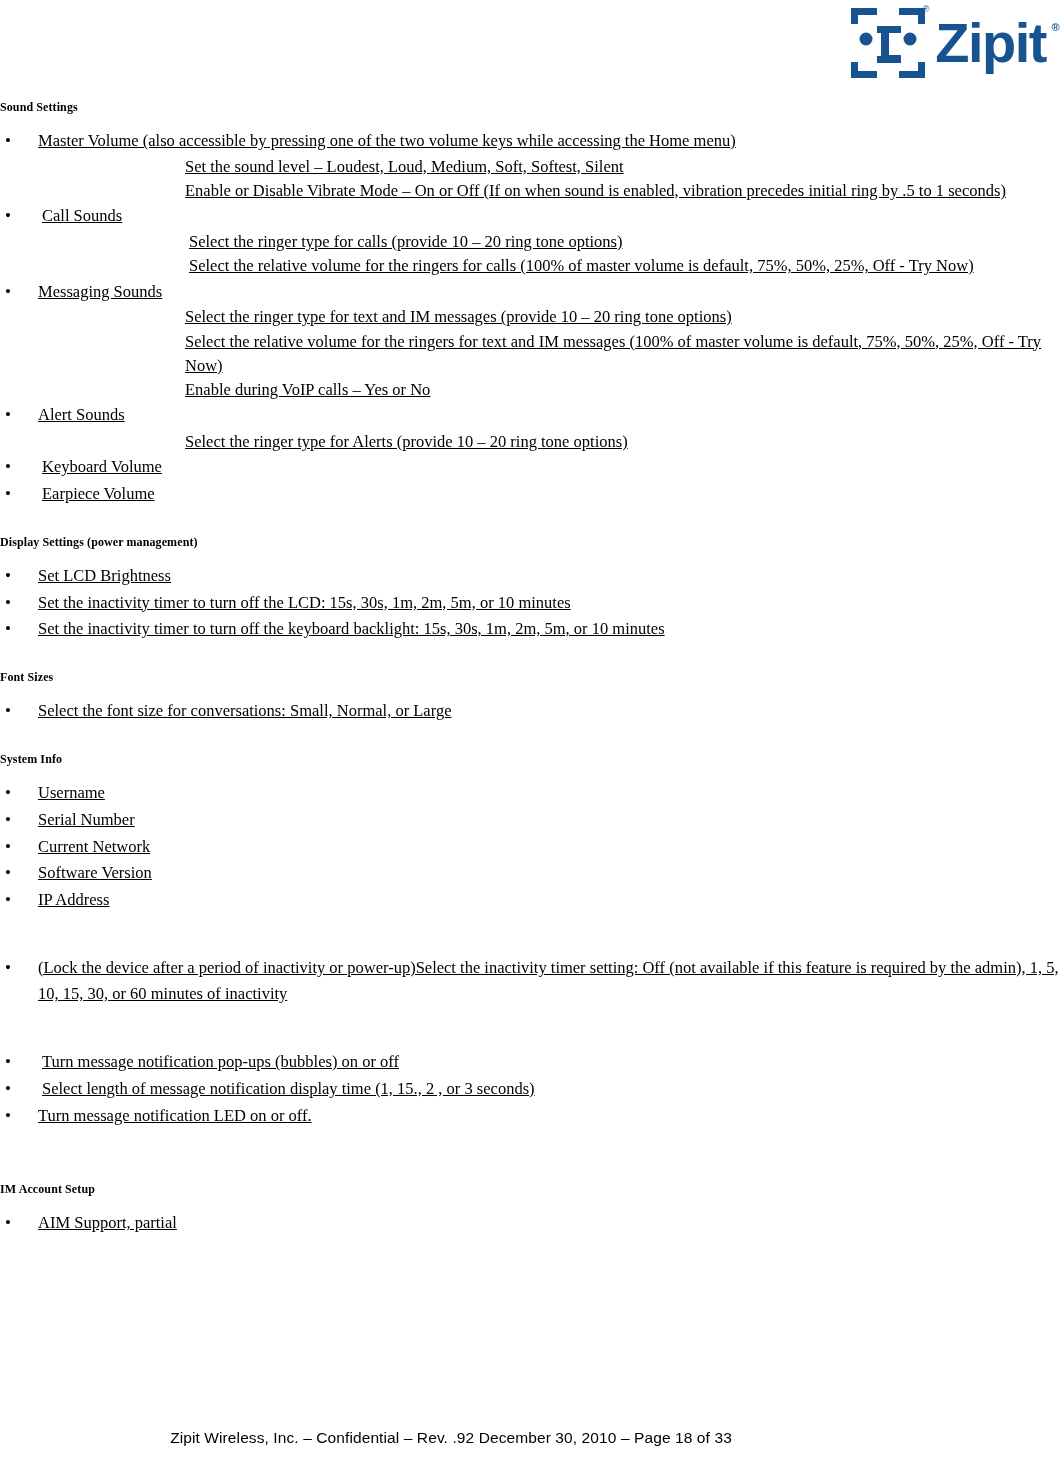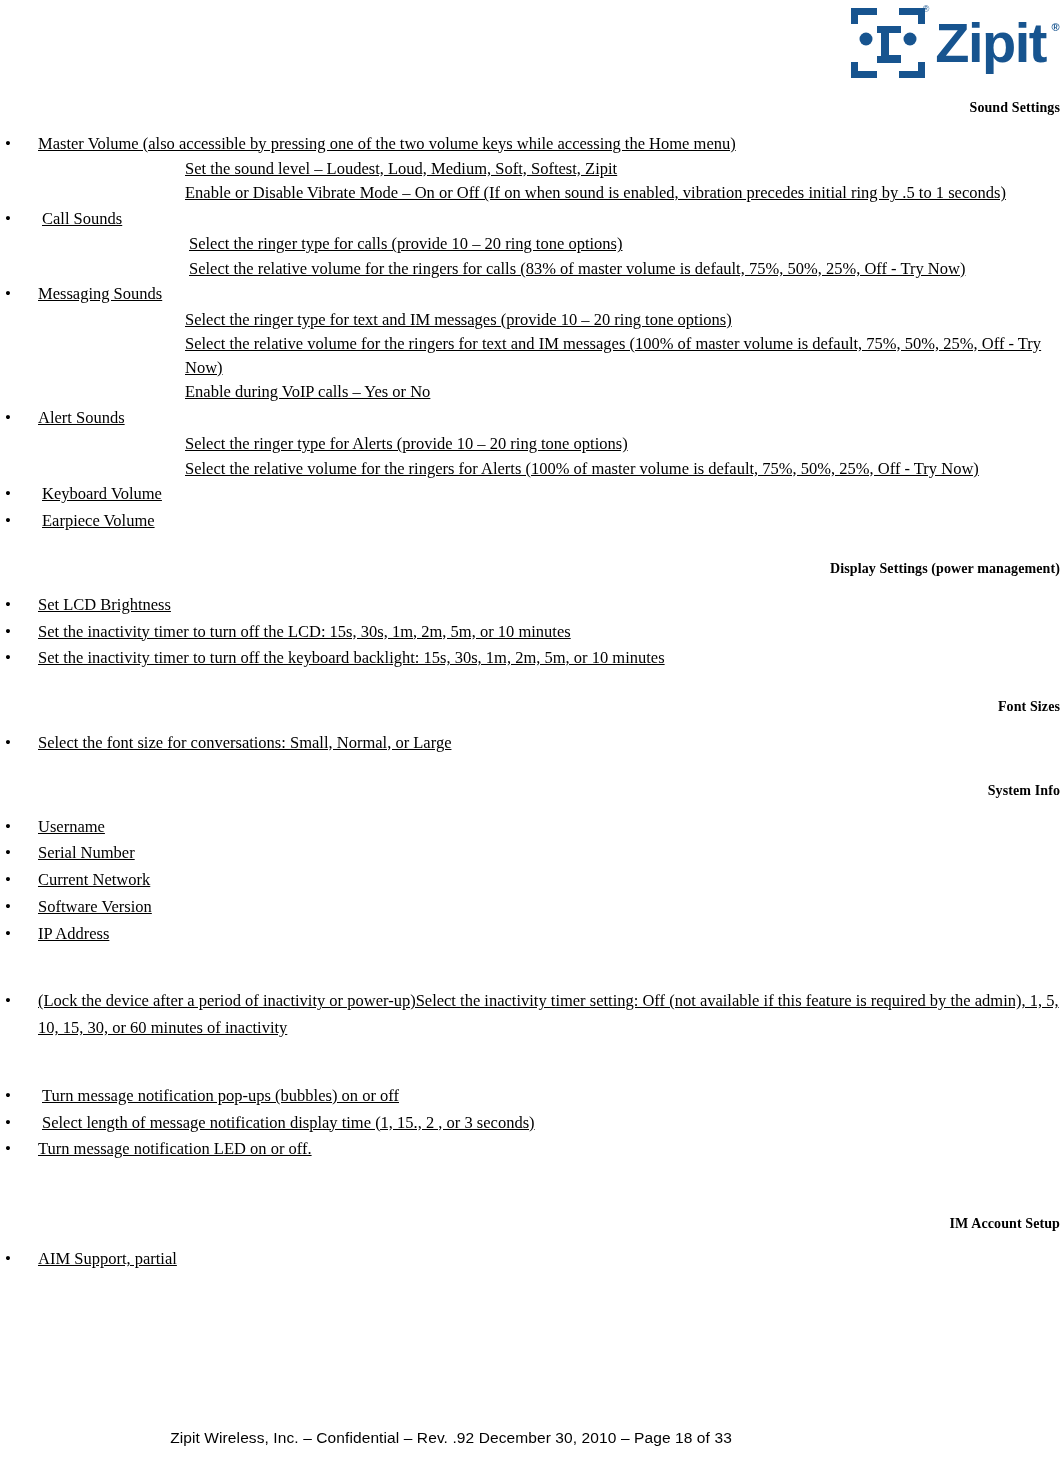--- a/index.html
+++ b/index.html
@@ -72,26 +72,25 @@
     left: 0px;
     top: 100px;
     width: 1060px;
   }
   .section {
     margin: 0;
   }
   h2.heading {
     font-family: "Liberation Serif", "DejaVu Serif", serif;
     font-weight: bold;
-    font-size: 14px;
+    font-size: 12px;
     line-height: 1.18;
     margin: 0 0 0 0;
     padding: 0;
     letter-spacing: 0.1px;
-    text-align: right;
   }
   .gap-before-heading { height: 27px; }
   .gap-after-heading  { height: 14px; }
   .gap-blank-line     { height: 26px; }
 
   ul.bullets {
     list-style: none;
     margin: 0;
     padding: 0;
     text-decoration: underline;
@@ -184,44 +183,43 @@
 
 <div class="content">
 
   <div class="section">
     <h2 class="heading">Sound Settings</h2>
     <div class="gap-after-heading"></div>
     <ul class="bullets">
       <li class="bullet">
         <span class="bullet-text">Master Volume (also accessible by pressing one of the two volume keys while accessing the Home menu)</span>
         <ul class="sublist">
-          <li>Set the sound level – Loudest, Loud, Medium, Soft, Softest, Zipit</li>
+          <li>Set the sound level – Loudest, Loud, Medium, Soft, Softest, Silent</li>
           <li>Enable or Disable Vibrate Mode – On or Off (If on when sound is enabled, vibration precedes initial ring by .5 to 1 seconds)</li>
         </ul>
       </li>
       <li class="bullet indent-extra">
         <span class="bullet-text"> Call Sounds</span>
         <ul class="sublist">
           <li>Select the ringer type for calls (provide 10 – 20 ring tone options)</li>
-          <li>Select the relative volume for the ringers for calls (83% of master volume is default, 75%, 50%, 25%, Off - Try Now)</li>
+          <li>Select the relative volume for the ringers for calls (100% of master volume is default, 75%, 50%, 25%, Off - Try Now)</li>
         </ul>
       </li>
       <li class="bullet">
         <span class="bullet-text">Messaging Sounds</span>
         <ul class="sublist">
           <li>Select the ringer type for text and IM messages (provide 10 – 20 ring tone options)</li>
           <li>Select the relative volume for the ringers for text and IM messages (100% of master volume is default, 75%, 50%, 25%, Off - Try Now)</li>
           <li>Enable during VoIP calls – Yes or No</li>
         </ul>
       </li>
       <li class="bullet">
         <span class="bullet-text">Alert Sounds</span>
         <ul class="sublist pad-top">
           <li>Select the ringer type for Alerts (provide 10 – 20 ring tone options)</li>
-          <li>Select the relative volume for the ringers for Alerts (100% of master volume is default, 75%, 50%, 25%, Off - Try Now)</li>
         </ul>
       </li>
       <li class="bullet indent-extra">
         <span class="bullet-text"> Keyboard Volume</span>
       </li>
       <li class="bullet indent-extra">
         <span class="bullet-text"> Earpiece Volume</span>
       </li>
     </ul>
   </div>

